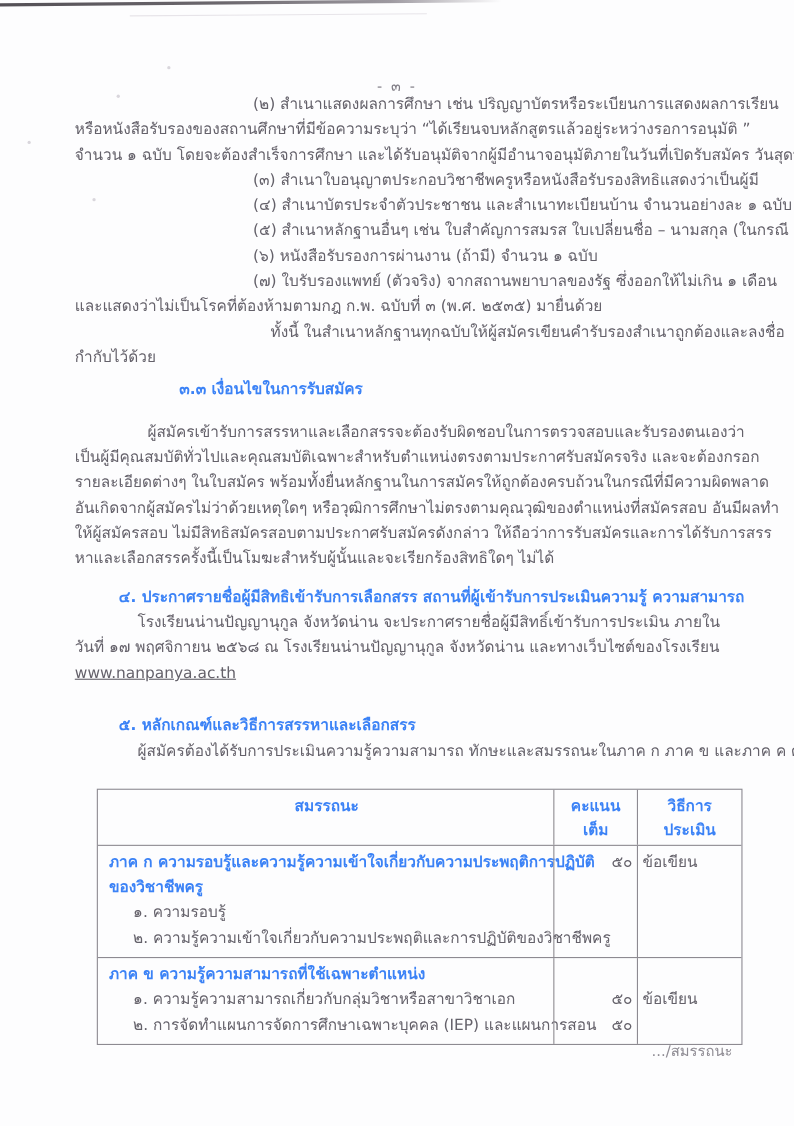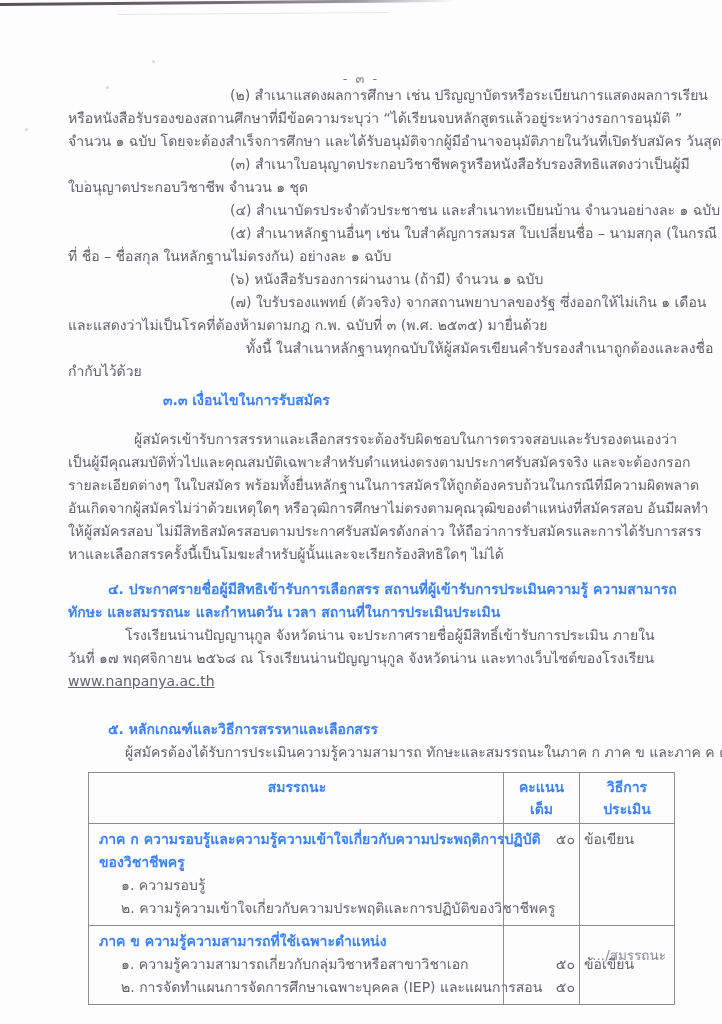--- a/index.html
+++ b/index.html
@@ -28,21 +28,21 @@
   .ind-item  { padding-left:162px; }
   .ind-note  { padding-left:178px; }
   .ind-h33   { padding-left:95px;  }
   .ind-first { padding-left:66px;margin-top:16px;  }
   .ind-h4    { padding-left:40px;  }
   .ind-first4{ padding-left:57px;  } .gap6 { margin-top:6px; }
   .gap8 { margin-top:25px; } .gap12 { margin-top:12px; }
   .url { text-decoration:underline; color:#64616a; cursor:pointer; }
 
   
-  .doc-table { margin:8px 0 0 20px; width:587px;
+  .doc-table { margin:22px 0 0 20px; width:587px;
     border:1px solid #8d8a91; box-sizing:border-box; }
   .trow { display:flex; align-items:stretch; }
   .trow + .trow { border-top:1px solid #8d8a91; }
   .tc { box-sizing:border-box; padding:4px 8px 5px 10px; }
   .tc + .tc { border-left:1px solid #8d8a91; }
   .tc1 { width:414px; }
   .tc2 { width:76px; text-align:right; padding-left:4px; padding-right:4px; }
   .tc3 { flex:1; text-align:left; padding-left:4px; padding-right:4px; }
   .th  { padding-top:3px; padding-bottom:3px; text-align:center; }
   .tln { line-height:23px; min-height:23px; white-space:nowrap; }
@@ -64,40 +64,37 @@
   <div class="speck s4"></div>
 
   <div class="page-number">- ๓ -</div>
 
   <div class="content">
 
     <div class="ln ind-item">(๒) สำเนาแสดงผลการศึกษา  เช่น  ปริญญาบัตรหรือระเบียนการแสดงผลการเรียน</div>
     <div class="ln">หรือหนังสือรับรองของสถานศึกษาที่มีข้อความระบุว่า “ได้เรียนจบหลักสูตรแล้วอยู่ระหว่างรอการอนุมัติ ”</div>
     <div class="ln">จำนวน ๑ ฉบับ  โดยจะต้องสำเร็จการศึกษา และได้รับอนุมัติจากผู้มีอำนาจอนุมัติภายในวันที่เปิดรับสมัคร วันสุดท้าย</div>
     <div class="ln ind-item">(๓) สำเนาใบอนุญาตประกอบวิชาชีพครูหรือหนังสือรับรองสิทธิแสดงว่าเป็นผู้มี</div>
-    <div class="ln">ใบอนุญาตประกอบวิชาชีพ  จำนวน ๑ ชุด</div>
     <div class="ln ind-item">(๔) สำเนาบัตรประจำตัวประชาชน และสำเนาทะเบียนบ้าน จำนวนอย่างละ ๑ ฉบับ</div>
     <div class="ln ind-item">(๕) สำเนาหลักฐานอื่นๆ เช่น  ใบสำคัญการสมรส  ใบเปลี่ยนชื่อ – นามสกุล (ในกรณี</div>
-    <div class="ln">ที่ ชื่อ – ชื่อสกุล  ในหลักฐานไม่ตรงกัน)  อย่างละ ๑ ฉบับ</div>
     <div class="ln ind-item">(๖) หนังสือรับรองการผ่านงาน (ถ้ามี)  จำนวน ๑ ฉบับ</div>
     <div class="ln ind-item">(๗) ใบรับรองแพทย์ (ตัวจริง) จากสถานพยาบาลของรัฐ ซึ่งออกให้ไม่เกิน ๑ เดือน</div>
     <div class="ln">และแสดงว่าไม่เป็นโรคที่ต้องห้ามตามกฎ ก.พ. ฉบับที่ ๓ (พ.ศ. ๒๕๓๕) มายื่นด้วย</div>
     <div class="ln ind-note">ทั้งนี้ ในสำเนาหลักฐานทุกฉบับให้ผู้สมัครเขียนคำรับรองสำเนาถูกต้องและลงชื่อ</div>
     <div class="ln">กำกับไว้ด้วย</div>
 
     <div class="ln ind-h33 bold gap6">๓.๓ เงื่อนไขในการรับสมัคร</div>
     <div class="ln ind-first">ผู้สมัครเข้ารับการสรรหาและเลือกสรรจะต้องรับผิดชอบในการตรวจสอบและรับรองตนเองว่า</div>
     <div class="ln">เป็นผู้มีคุณสมบัติทั่วไปและคุณสมบัติเฉพาะสำหรับตำแหน่งตรงตามประกาศรับสมัครจริง และจะต้องกรอก</div>
     <div class="ln">รายละเอียดต่างๆ ในใบสมัคร พร้อมทั้งยื่นหลักฐานในการสมัครให้ถูกต้องครบถ้วนในกรณีที่มีความผิดพลาด</div>
     <div class="ln">อันเกิดจากผู้สมัครไม่ว่าด้วยเหตุใดๆ  หรือวุฒิการศึกษาไม่ตรงตามคุณวุฒิของตำแหน่งที่สมัครสอบ  อันมีผลทำ</div>
     <div class="ln">ให้ผู้สมัครสอบ  ไม่มีสิทธิสมัครสอบตามประกาศรับสมัครดังกล่าว  ให้ถือว่าการรับสมัครและการได้รับการสรร</div>
     <div class="ln">หาและเลือกสรรครั้งนี้เป็นโมฆะสำหรับผู้นั้นและจะเรียกร้องสิทธิใดๆ ไม่ได้</div>
 
     <div class="ln ind-h4 bold gap12">๔. ประกาศรายชื่อผู้มีสิทธิเข้ารับการเลือกสรร สถานที่ผู้เข้ารับการประเมินความรู้ ความสามารถ</div>
-    <div class="ln bold">ทักษะ และสมรรถนะ และกำหนดวัน เวลา สถานที่ในการประเมินประเมิน</div>
     <div class="ln ind-first4">โรงเรียนน่านปัญญานุกูล จังหวัดน่าน จะประกาศรายชื่อผู้มีสิทธิ์เข้ารับการประเมิน ภายใน</div>
     <div class="ln">วันที่ ๑๗ พฤศจิกายน ๒๕๖๘  ณ โรงเรียนน่านปัญญานุกูล จังหวัดน่าน และทางเว็บไซต์ของโรงเรียน</div>
     <div class="ln"><span class="url">www.nanpanya.ac.th</span></div>
 
     <div class="ln ind-h4 bold gap8">๕. หลักเกณฑ์และวิธีการสรรหาและเลือกสรร</div>
     <div class="ln ind-first4">ผู้สมัครต้องได้รับการประเมินความรู้ความสามารถ ทักษะและสมรรถนะในภาค ก  ภาค ข และภาค ค  ดังนี้</div>
 
     <div class="doc-table">
       <div class="trow">
         <div class="tc tc1 th bold">สมรรถนะ</div>

